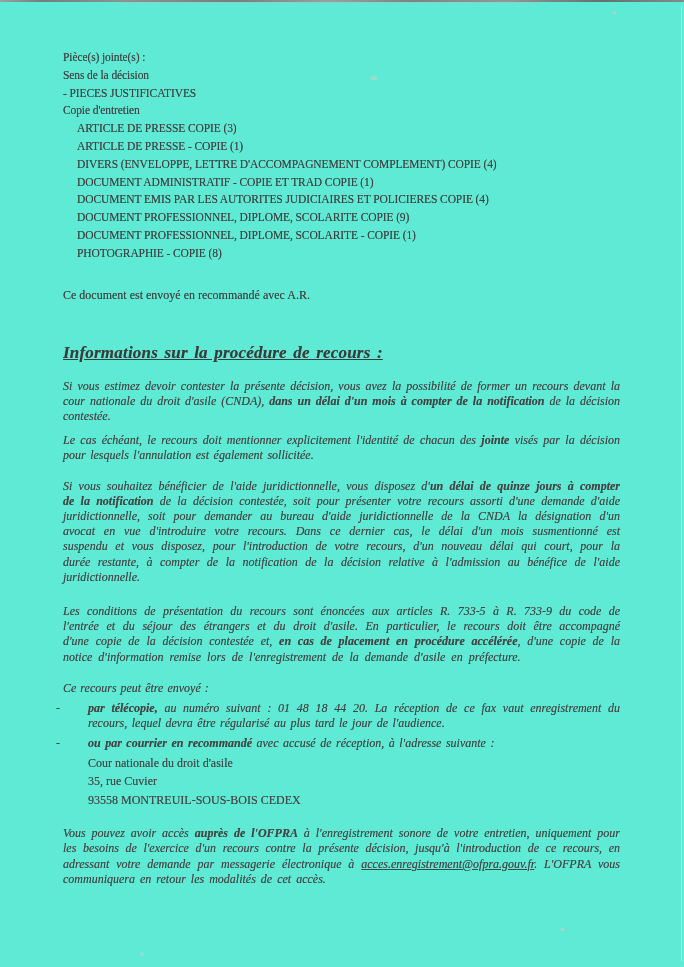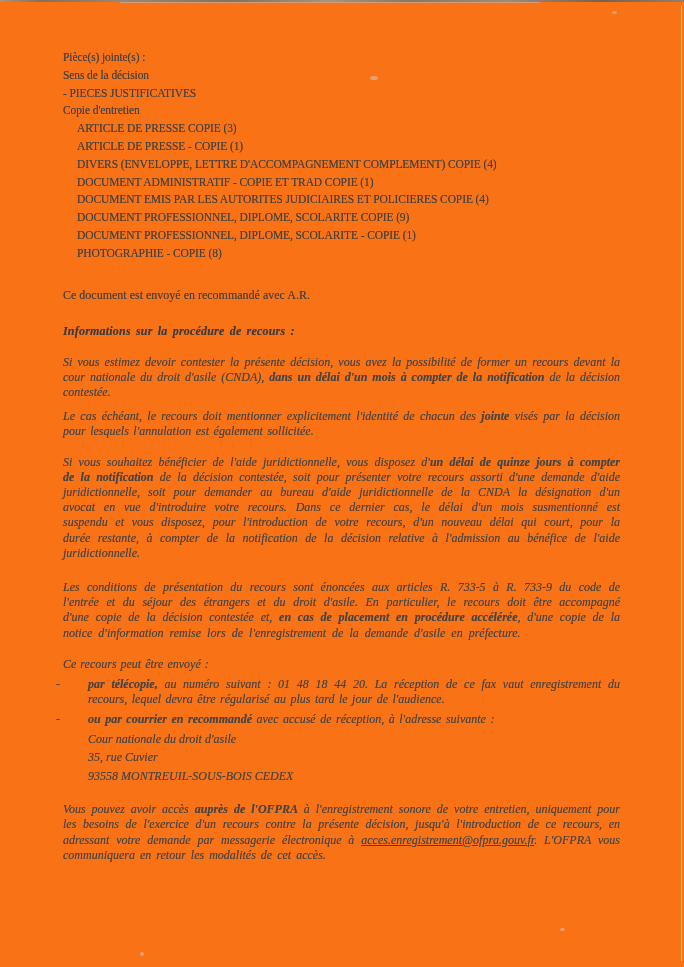--- a/index.html
+++ b/index.html
@@ -1,20 +1,20 @@
 <!DOCTYPE html>
 <html lang="fr"><head>
 <meta charset="utf-8">
 <style>
   html,body{margin:0;padding:0;background:#e9e9e9;}
   .page{
     position:relative;
     width:684px;height:967px;
     margin:0 auto;
-    background:#f97316;
+    background:#5eead4;
     overflow:hidden;
     font-family:"Liberation Serif","DejaVu Serif",serif;
     color:#424242;
     -webkit-font-smoothing:antialiased;
   }
   .scan-top-line{
     position:absolute;top:0;left:0;width:100%;height:2px;
     background:linear-gradient(90deg,#9a9a9a 0%,#6f6f6f 6%,#8a8a8a 18%,#707070 34%,#999999 48%,#777777 60%,#8f8f8f 74%,#5f5f5f 88%,#808080 100%);
     opacity:.85;
   }
@@ -36,42 +36,43 @@
     position:absolute;left:63px;top:49px;width:557px;
     text-shadow:0 0 .45px rgba(62,62,62,.55);
   }
   .attachments{
     font-size:11.5px;line-height:17.8px;letter-spacing:-.1px;color:#414141;
   }
   .att-line{white-space:nowrap;}
   .att-line.indent{padding-left:14px;}
   .sent-note{margin:25px 0 0 0;font-size:12px;line-height:15px;color:#414141;}
   .recourse-heading{
-    margin:21px 0 0 0;
-    font-size:12px;font-weight:bold;font-style:italic;
+    margin:40px 0 0 0;
+    font-size:17px;font-weight:bold;font-style:italic;
+    text-decoration:underline;
     color:#3b3b3b;letter-spacing:.2px;word-spacing:2px;
   }
   .para{
     margin:0;font-style:italic;font-size:12px;line-height:15.2px;
     text-align:justify;word-spacing:1.5px;color:#454545;
   }
   .m-delai{margin-top:16px;}
   .m-enfants{margin-top:9px;}
   .m-aide{margin-top:15px;word-spacing:3px;}
   .m-conditions{margin-top:19px;word-spacing:3px;}
   .m-intro{margin-top:16px;text-align:left;word-spacing:1px;}
   .b{font-weight:bold;}
   .u{text-decoration:underline;}
   .envoi-item{display:flex;margin-top:5px;}
   .dash-marker{
     flex:0 0 32px;margin-left:-7px;font-style:italic;font-size:12px;color:#454545;
   }
   .envoi-text{flex:1;}
   .address{
-    margin:2px 0 0 25px;font-style:italic;font-size:12px;line-height:18.5px;color:#454545;
+    margin:2px 0 0 25px;font-size:12px;line-height:18.5px;color:#454545;
   }
   .m-ofpra{margin-top:17px;word-spacing:2px;}
   .m-cnda{margin-top:2px;word-spacing:1.5px;}
 </style>
 </head>
 <body>
 
 <div class="page">
   <div class="scan-top-line"></div>
   <div class="scan-top-line2"></div>

